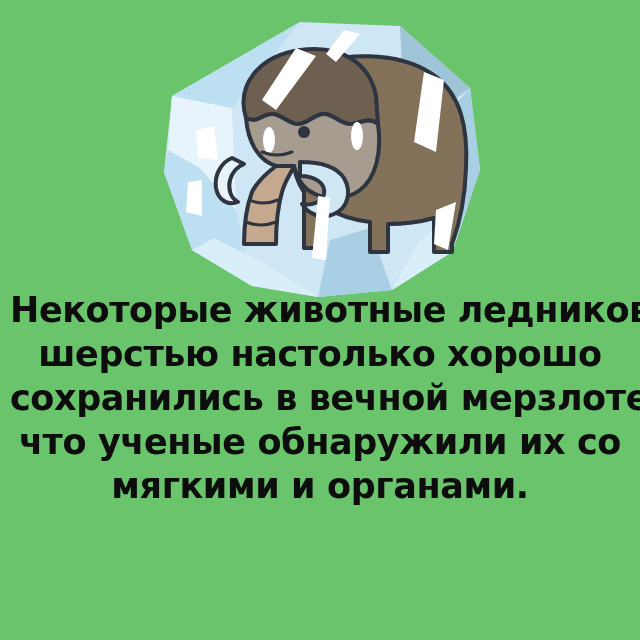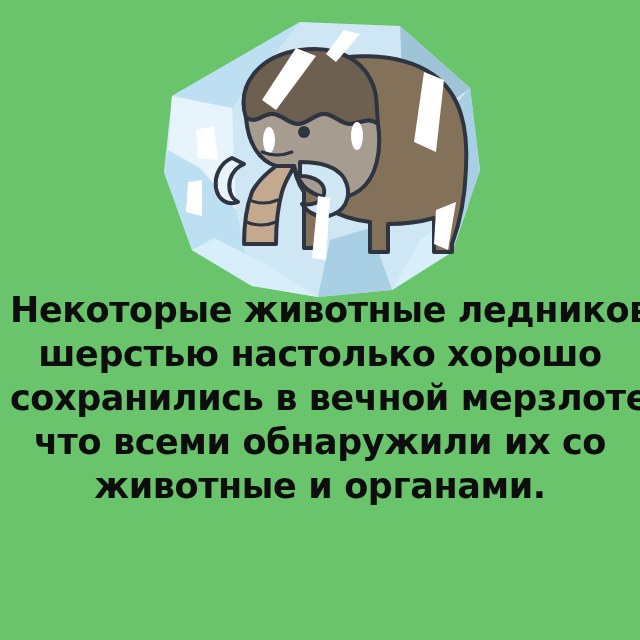--- a/index.html
+++ b/index.html
@@ -155,17 +155,17 @@
         <polygon fill="#ffffff" points="436,210 456,202 448,250 434,244"></polygon>
         <polygon fill="#ffffff" points="344,30 360,34 336,62 326,54"></polygon>
       </g>
     </svg>
   </div>
 
   <div id="caption">
     <span class="cap-line">Некоторые животные ледникового</span>
     <span class="cap-line">шерстью настолько хорошо</span>
     <span class="cap-line">сохранились в вечной мерзлоте,</span>
-    <span class="cap-line">что всеми обнаружили их со</span>
-    <span class="cap-line">животные и органами.</span>
+    <span class="cap-line">что ученые обнаружили их со</span>
+    <span class="cap-line">мягкими и органами.</span>
   </div>
 
 </div>
 
 </body></html>

